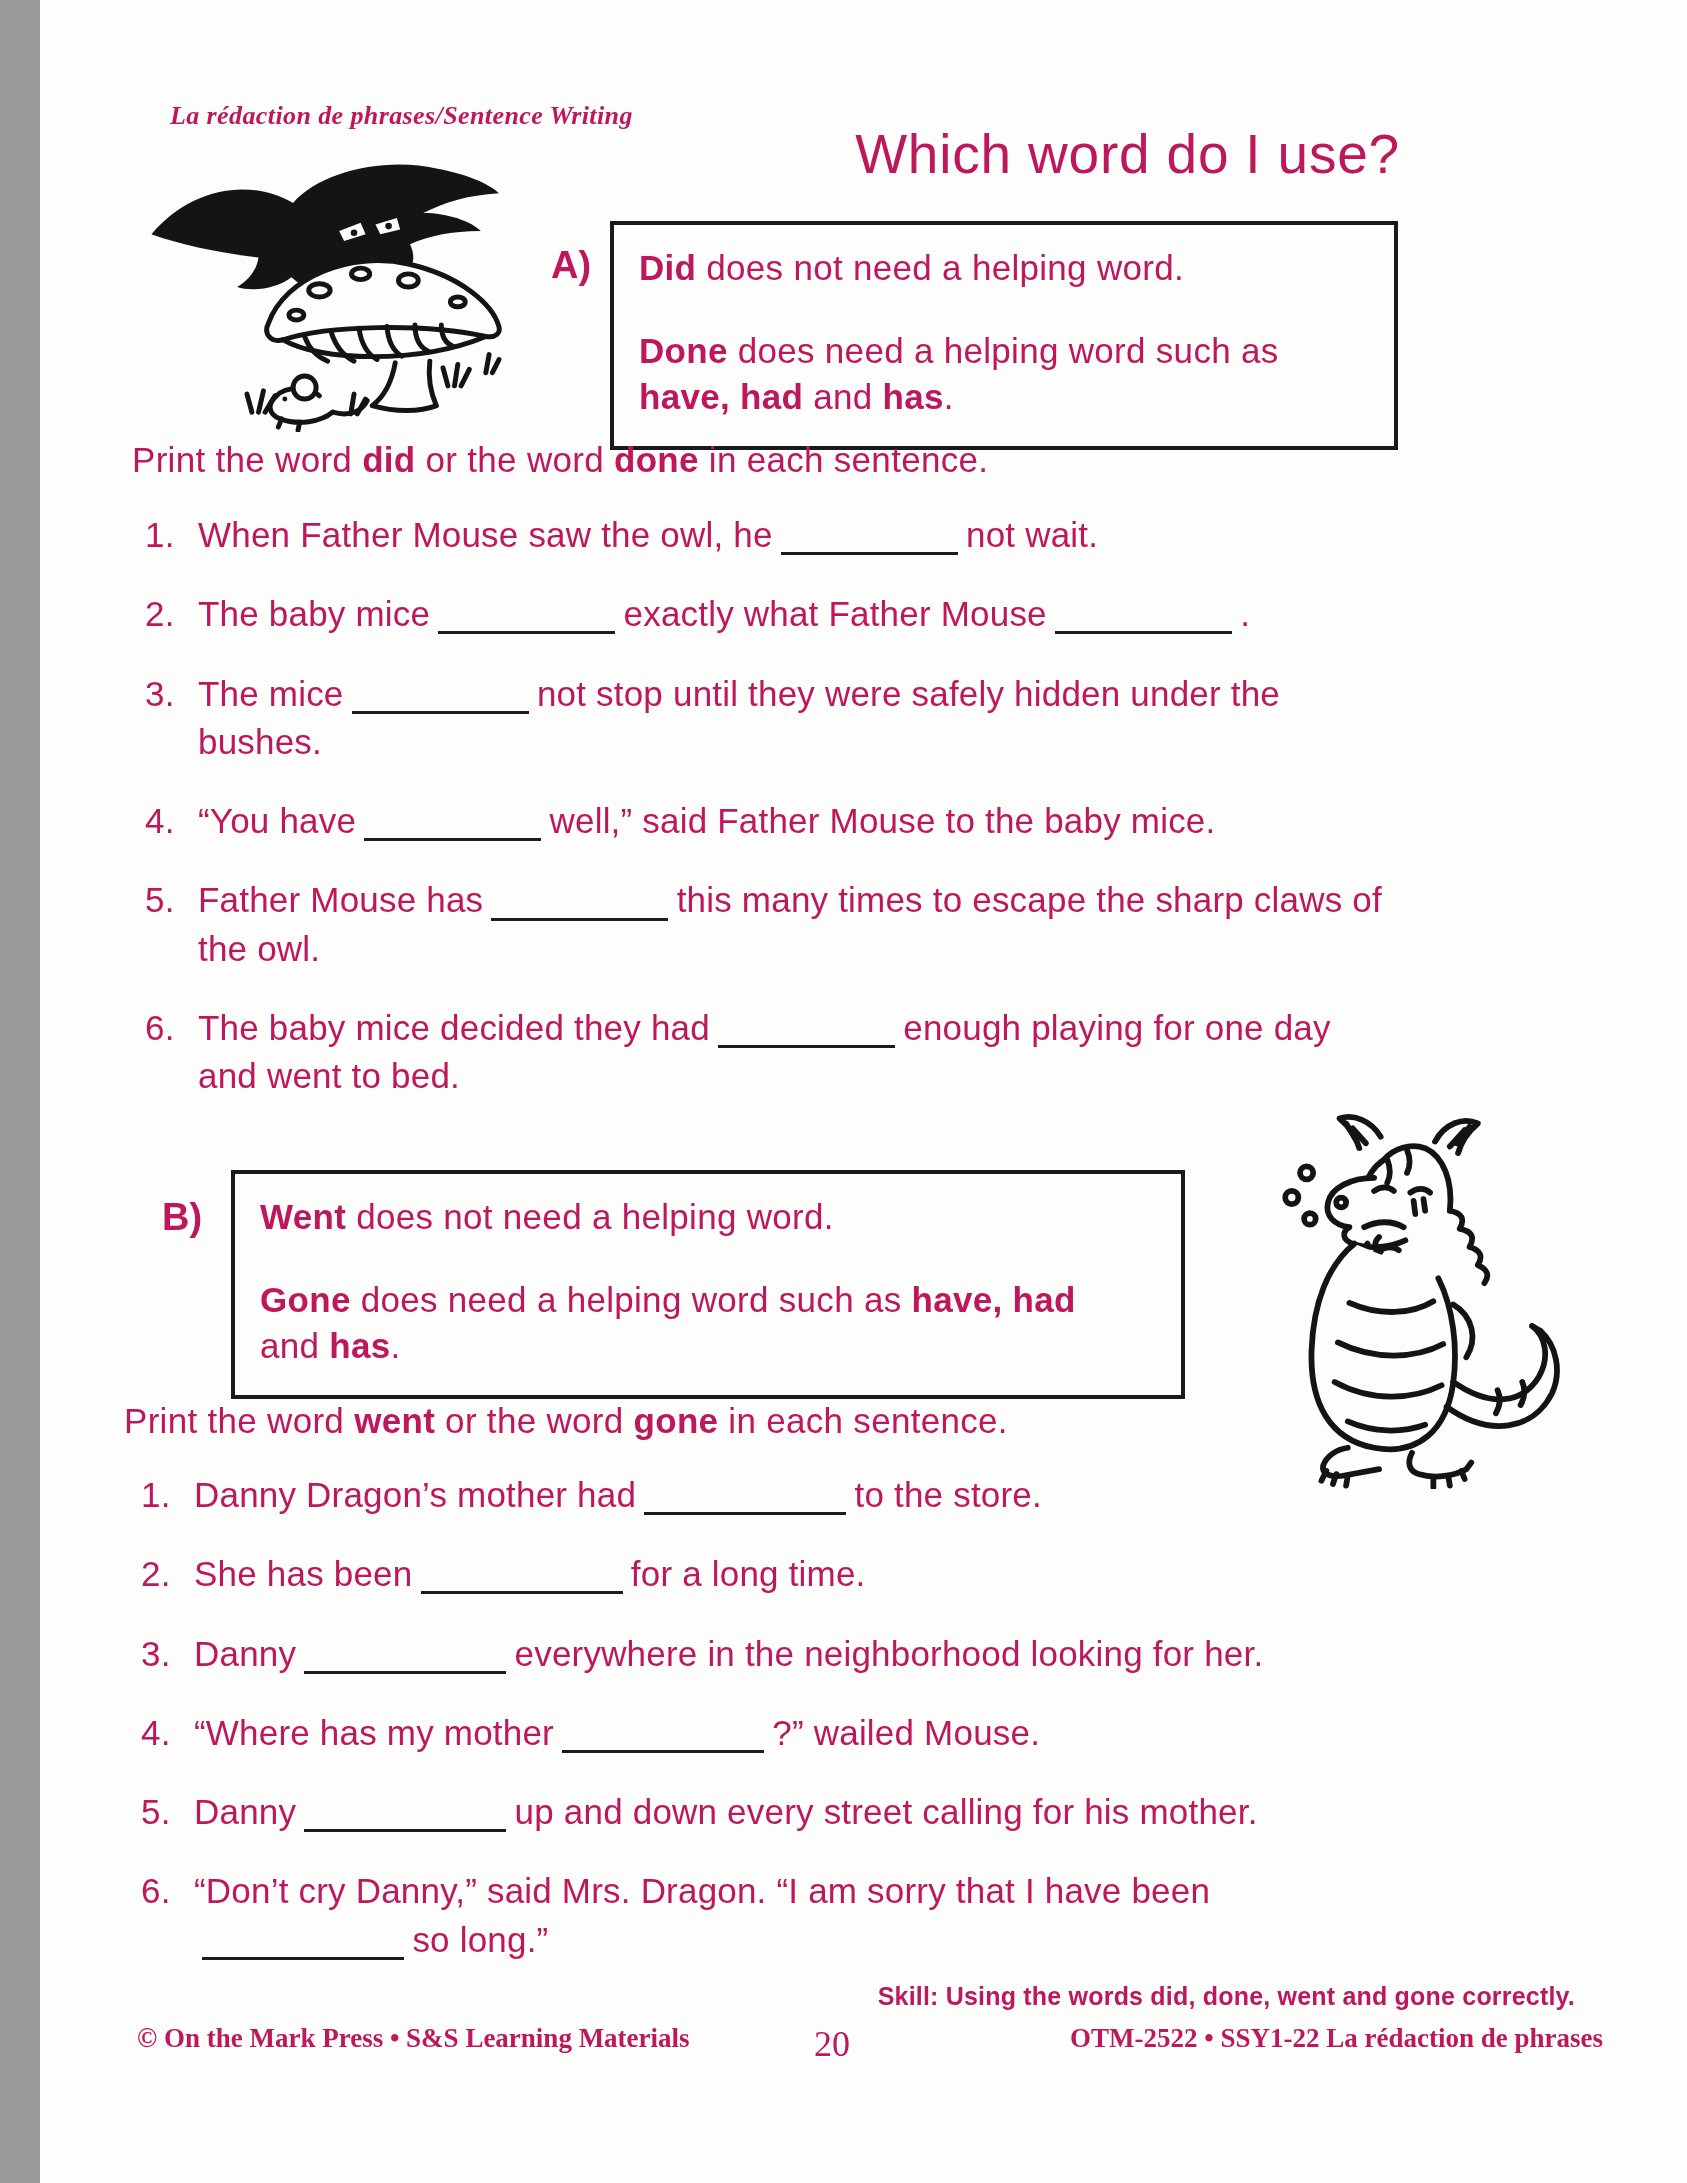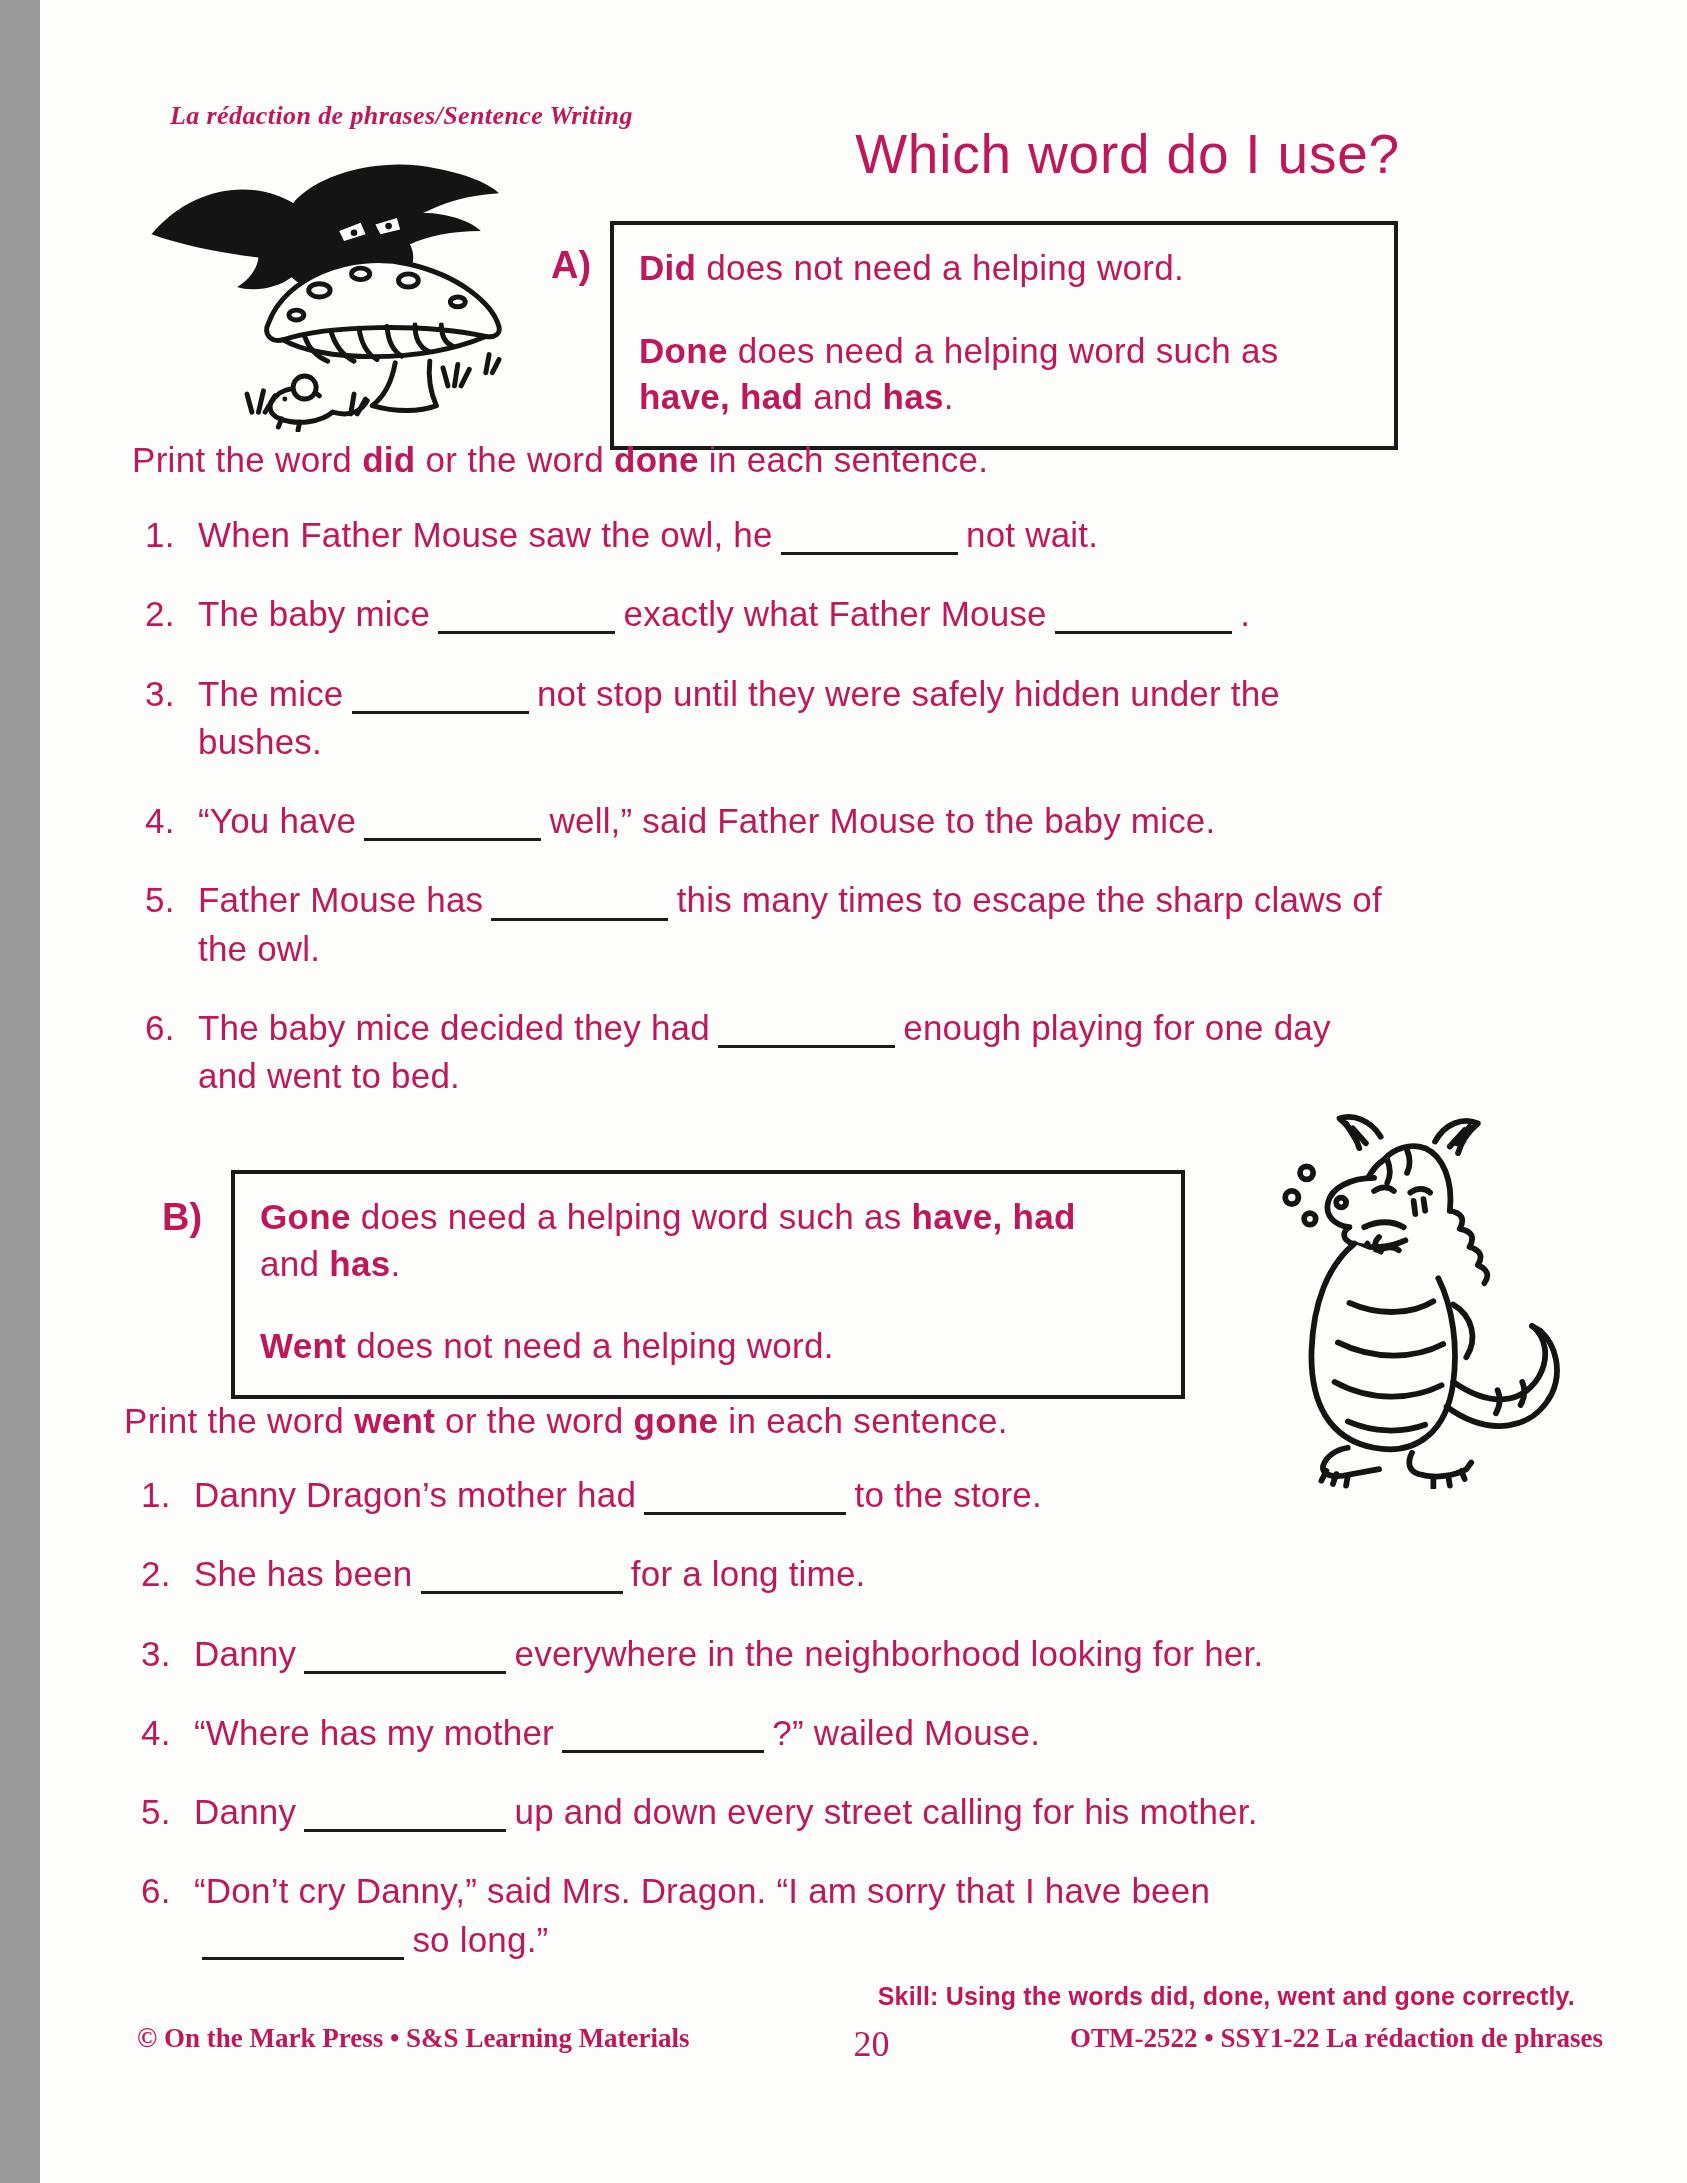--- a/index.html
+++ b/index.html
@@ -36,21 +36,21 @@
   .item{display:flex;margin-bottom:31px;font-size:35px;line-height:1.38;letter-spacing:0.2px;}
   .item .num{width:53px;flex:none;}
   .item .txt{flex:1;}
   .blank{display:inline-block;width:177px;height:35px;border-bottom:3.3px solid #1c1c1c;
          margin:0 8.2px;vertical-align:-8.2px;}
   .itemsB .blank{width:202px;}
   
   .skill{position:absolute;right:152px;top:1982px;font-size:25px;font-weight:700;letter-spacing:0.2px;}
   .foot{position:absolute;top:2023px;font-family:"Liberation Serif",serif;font-weight:700;font-size:27px;}
   .foot.copy{left:97px;}
-  .foot.pagenum{left:774px;width:115px;text-align:center;font-weight:400;font-size:36px;}
+  .foot.pagenum{left:774px;width:115px;font-weight:400;font-size:36px;}
   .foot.code{right:124px;}
   
   .illu{position:absolute;}
   .illuOwl{left:103px;top:152px;}
   .illuDragon{left:1209px;top:1102px;}
 </style>
 </head>
 <body>
 
 <div class="page">
@@ -135,23 +135,23 @@
       <span class="txt"><span>Father Mouse has</span><span class="blank"></span><span>this many times to escape the sharp claws of</span><br><span>the owl.</span></span>
     </div>
     <div class="item">
       <span class="num">6.</span>
       <span class="txt"><span>The baby mice decided they had</span><span class="blank"></span><span>enough playing for one day</span><br><span>and went to bed.</span></span>
     </div>
   </div>
 
   <div class="seclabel labelB">B)</div>
   <div class="rulebox boxB">
+    <p><span class="b">Went</span><span> does not need a helping word.</span></p>
     <p><span class="b">Gone</span><span> does need a helping word such as </span><span class="b">have, had</span><br>
        <span>and </span><span class="b">has</span><span>.</span></p>
-    <p><span class="b">Went</span><span> does not need a helping word.</span></p>
   </div>
 
   <svg class="illu illuDragon" width="321" height="387" viewBox="0 0 390 470">
     <g fill="none" stroke="#141414" stroke-width="7" stroke-linecap="round" stroke-linejoin="round">
 
       <path d="M160,42 C148,22 126,14 110,20 C122,30 130,42 134,56" fill="#fdfdfb"></path>
       <path d="M226,48 C238,26 260,18 278,26 C266,36 258,48 254,62" fill="#fdfdfb"></path>
       <path d="M118,26 L130,46 M142,50 L126,32"></path>
       <path d="M268,30 L252,50 M244,54 L262,34"></path>
 

